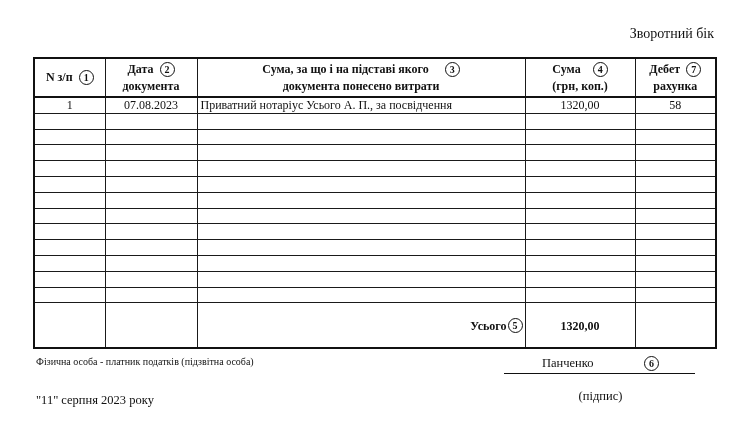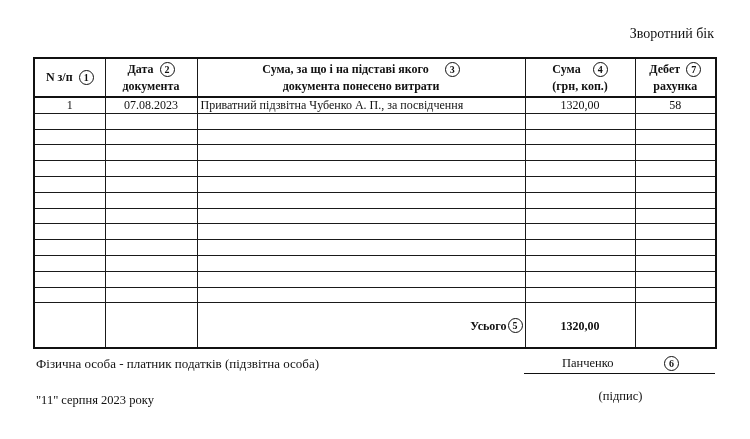--- a/index.html
+++ b/index.html
@@ -79,31 +79,31 @@
       margin-left: 6px;
       position: relative;
       top: -1px;
     }
     .circ.tight { margin-left: 1px; }
     .head-line { display: block; }
     .footer-left {
       position: absolute;
       left: 36px;
       top: 356px;
-      font-size: 13px;
+      font-size: 10px;
     }
     .footer-date {
       position: absolute;
       left: 36px;
       top: 393px;
       font-size: 12.5px;
     }
     .signature-block {
       position: absolute;
-      left: 524px;
+      left: 504px;
       top: 355px;
       width: 191px;
     }
     .signature-name-row {
       position: relative;
       height: 18px;
       border-bottom: 1.3px solid #111;
       font-size: 12.5px;
     }
     .signature-name {
@@ -157,21 +157,21 @@
       <th>
         <span class="head-line"><span>Дебет</span><span class="circ">7</span></span>
         <span class="head-line">рахунка</span>
       </th>
     </tr>
   </thead>
   <tbody>
     <tr class="data-row">
       <td>1</td>
       <td>07.08.2023</td>
-      <td class="desc">Приватний підзвітна Чубенко А. П., за посвідчення</td>
+      <td class="desc">Приватний нотаріус Усього А. П., за посвідчення</td>
       <td>1320,00</td>
       <td>58</td>
     </tr>
     <tr class="data-row">
       <td></td>
       <td></td>
       <td class="desc"></td>
       <td></td>
       <td></td>
     </tr>

